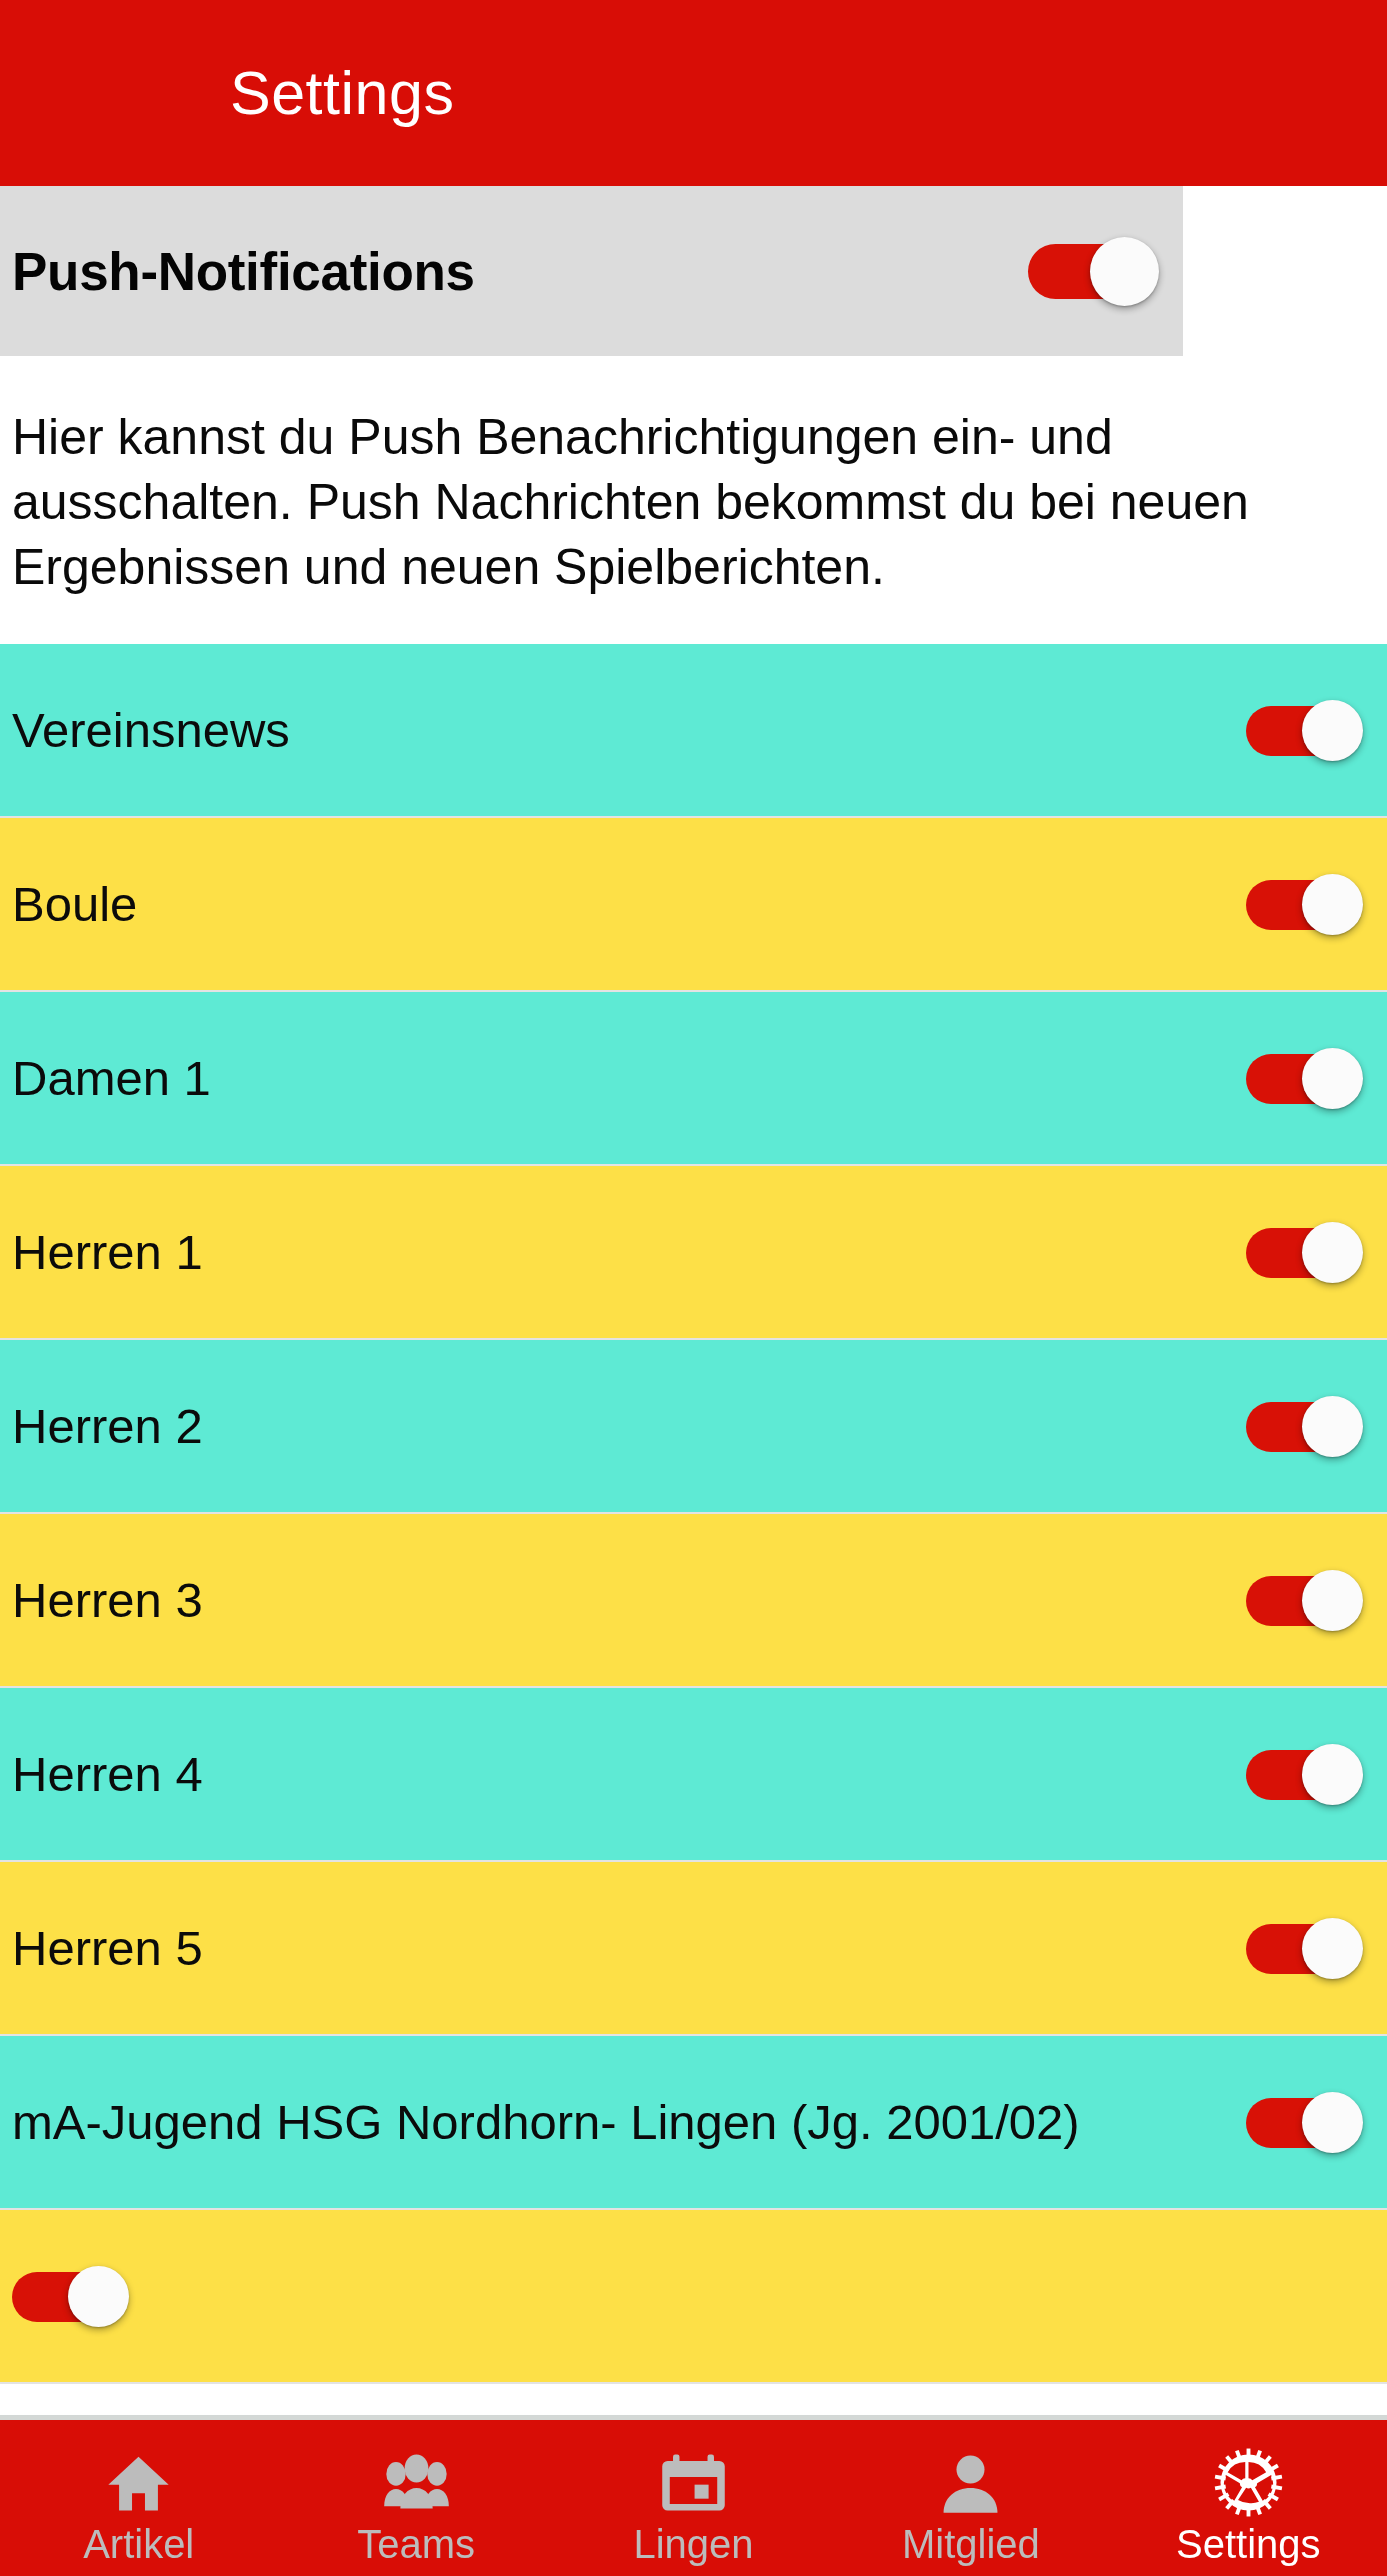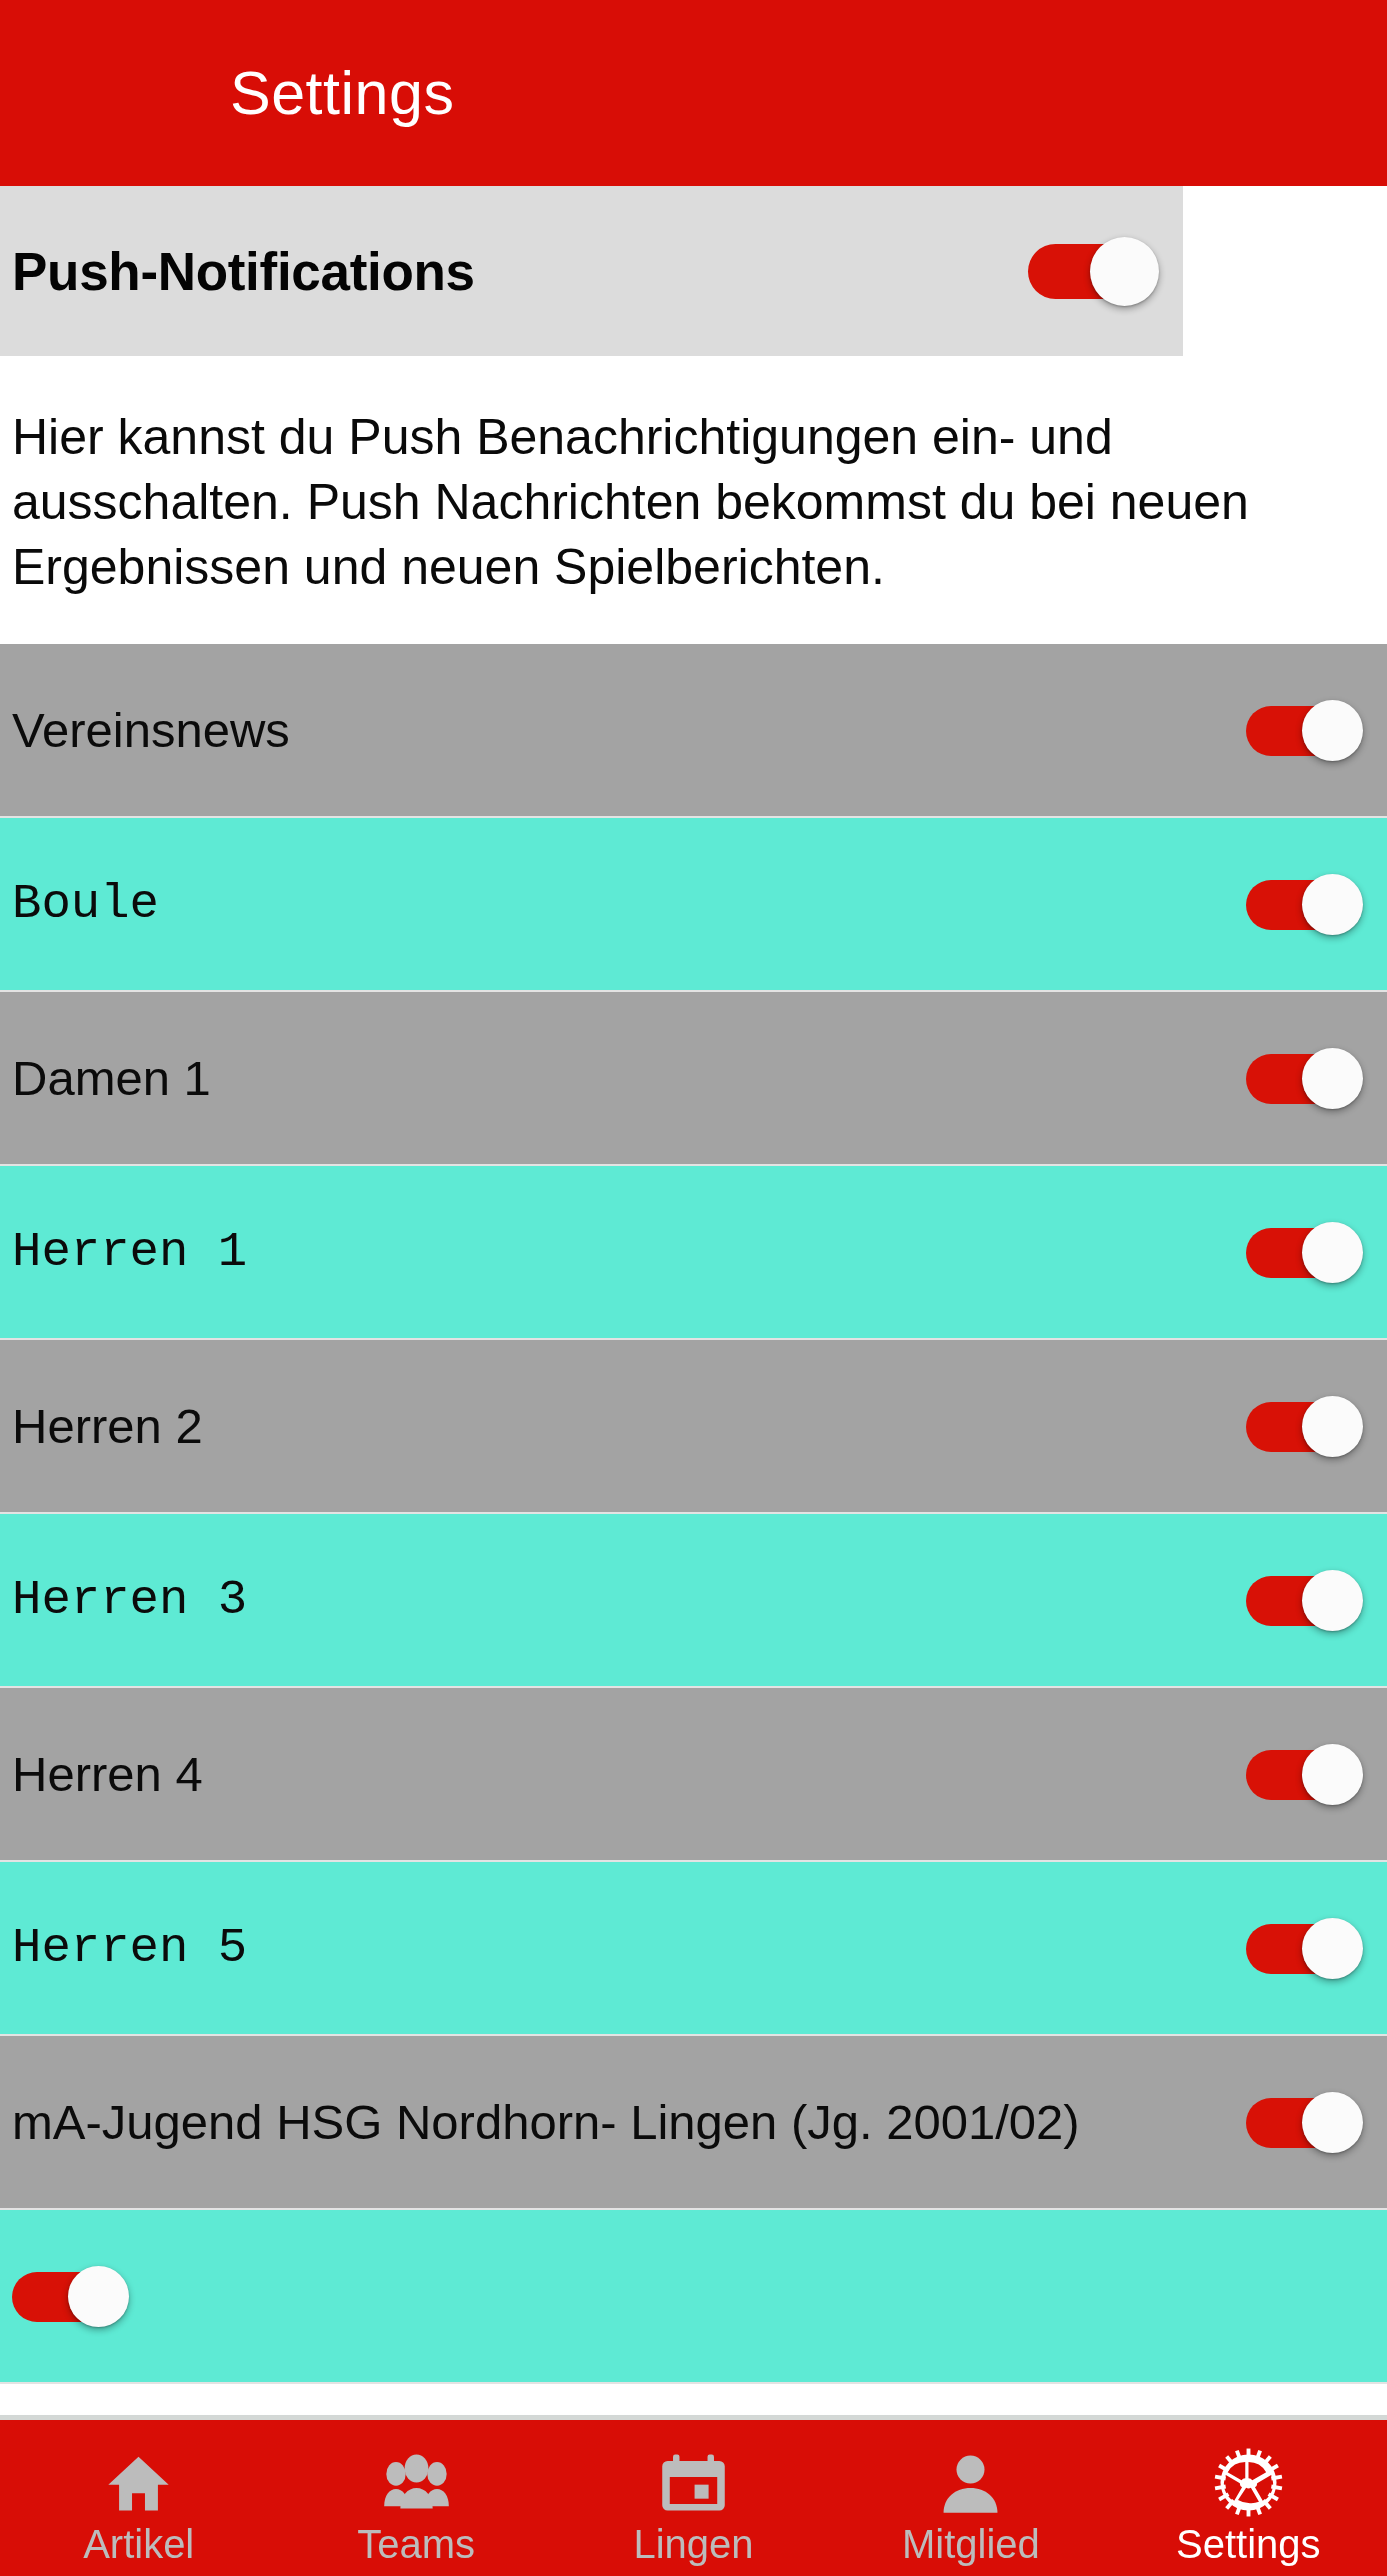--- a/index.html
+++ b/index.html
@@ -53,22 +53,22 @@
     position:absolute; left:0; top:644px; width:1387px; height:1776px;
     overflow:hidden;
   }
   .row {
     position:relative;
     width:1387px; height:174px;
     display:flex; align-items:center; justify-content:space-between;
     padding:0 18px 0 12px;
     border-bottom:2px solid #e3e3e3;
   }
-  .row.even { background:#a3a3a3; }
-  .row.odd  { background:#5eead4;font-family:Liberation Mono, monospace; }
+  .row.even { background:#5eead4; }
+  .row.odd  { background:#fde047; }
   .row .row-label {
     font-size:49px; color:#0b0b0b; font-weight:400; white-space:nowrap;
   }
 
   
   .toggle {
     position:relative;
     width:117px; height:61px;
     flex:0 0 auto;
     margin-right:6px;

